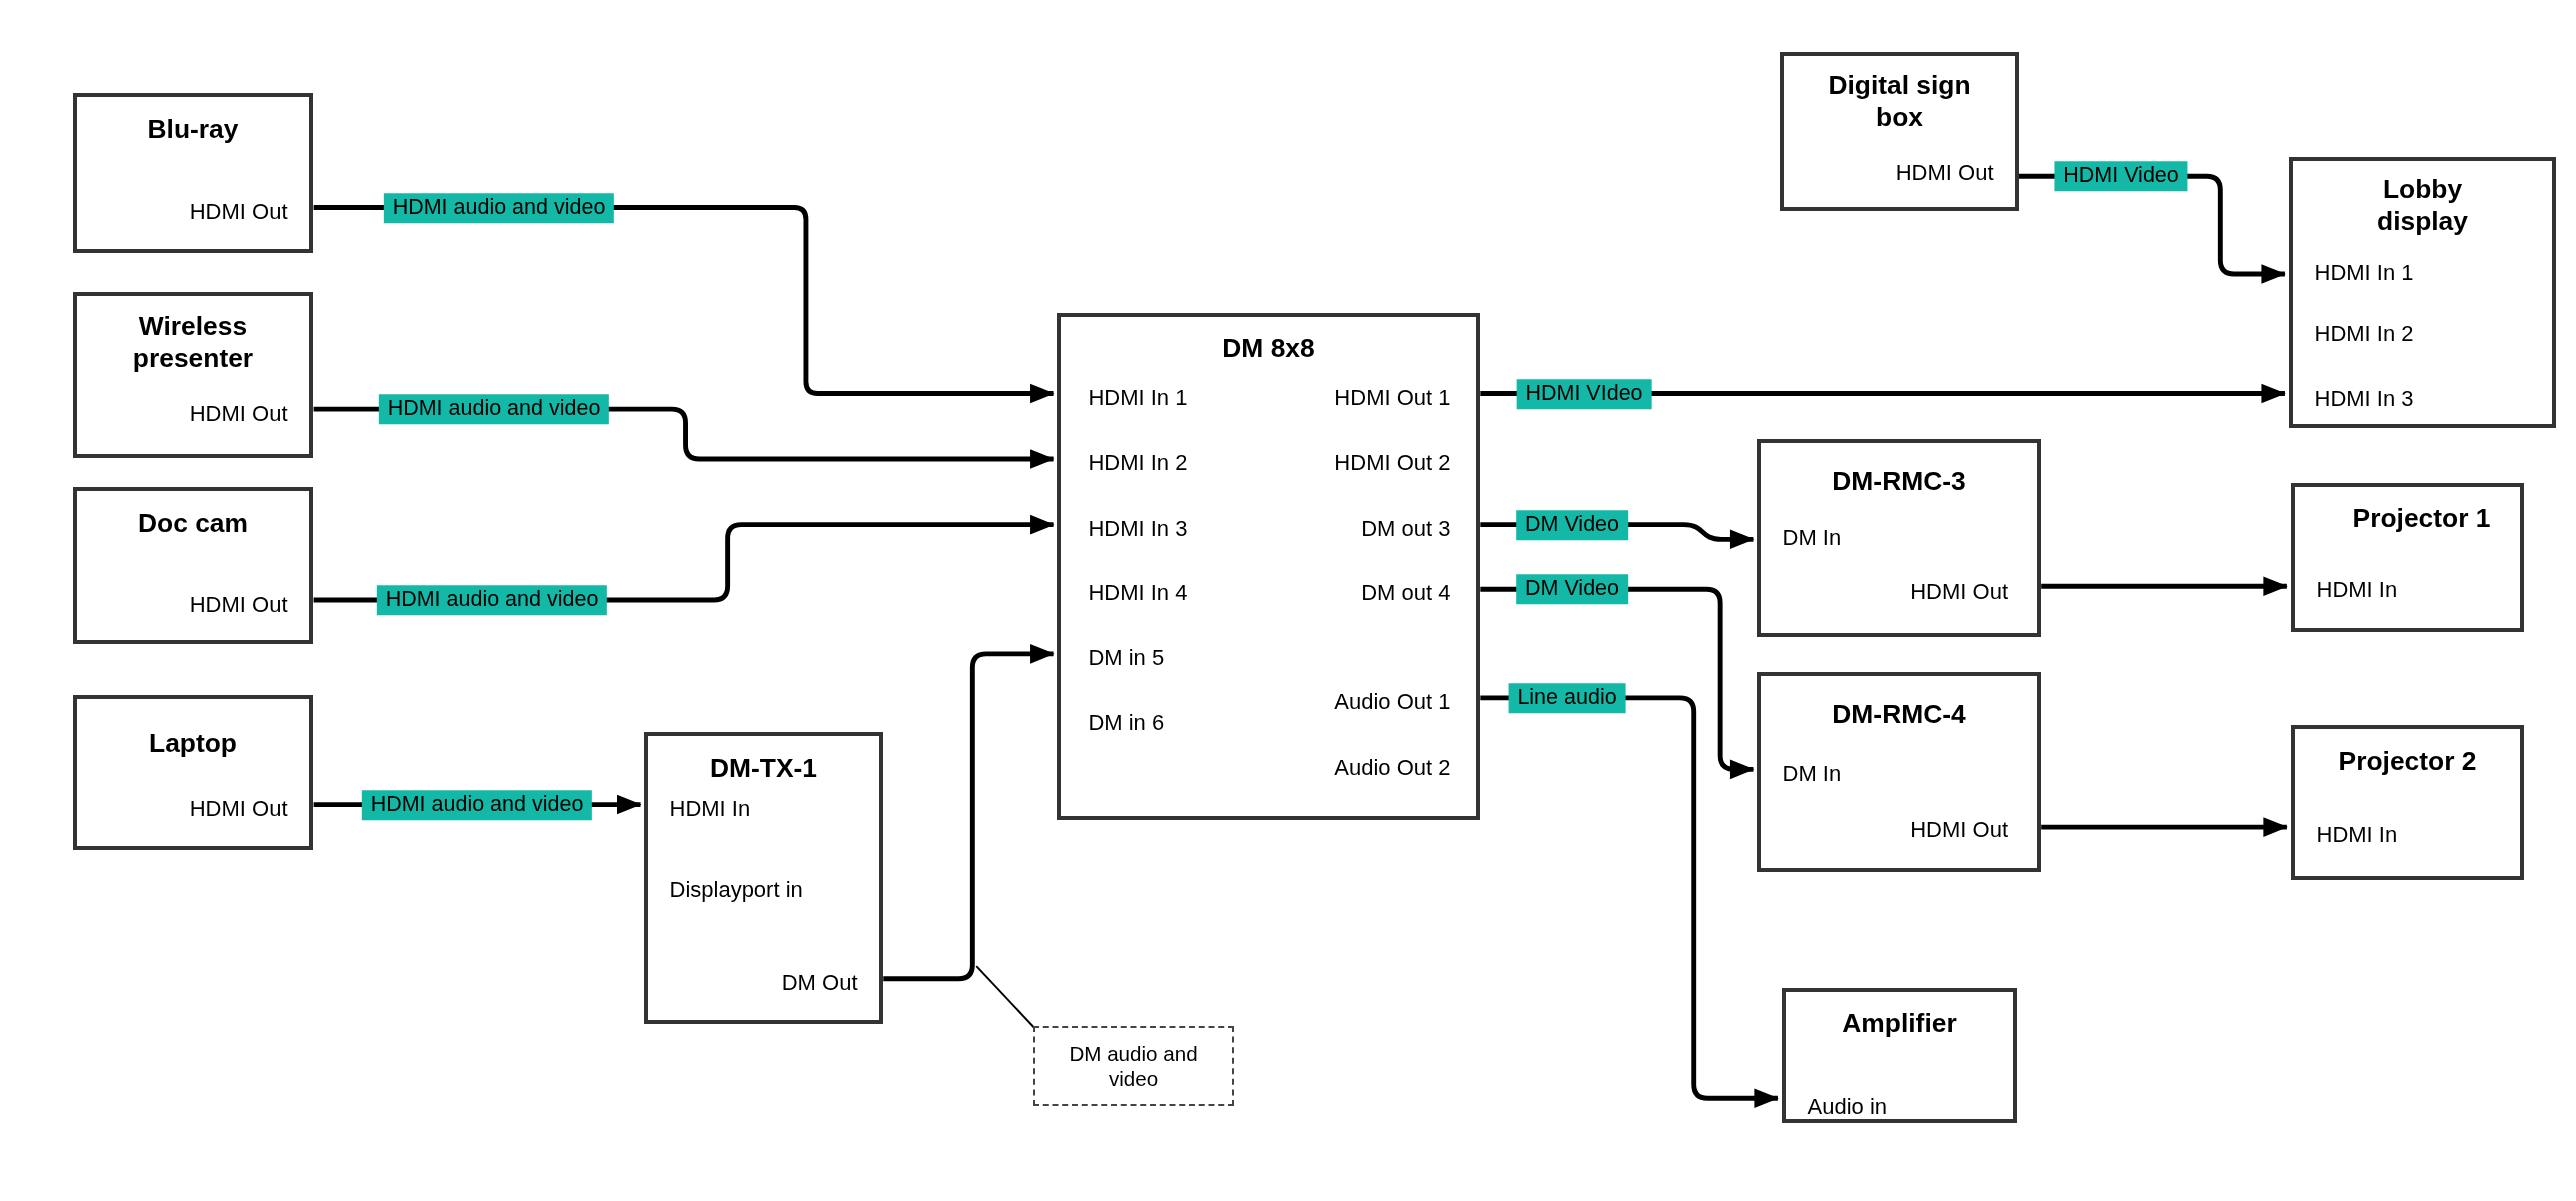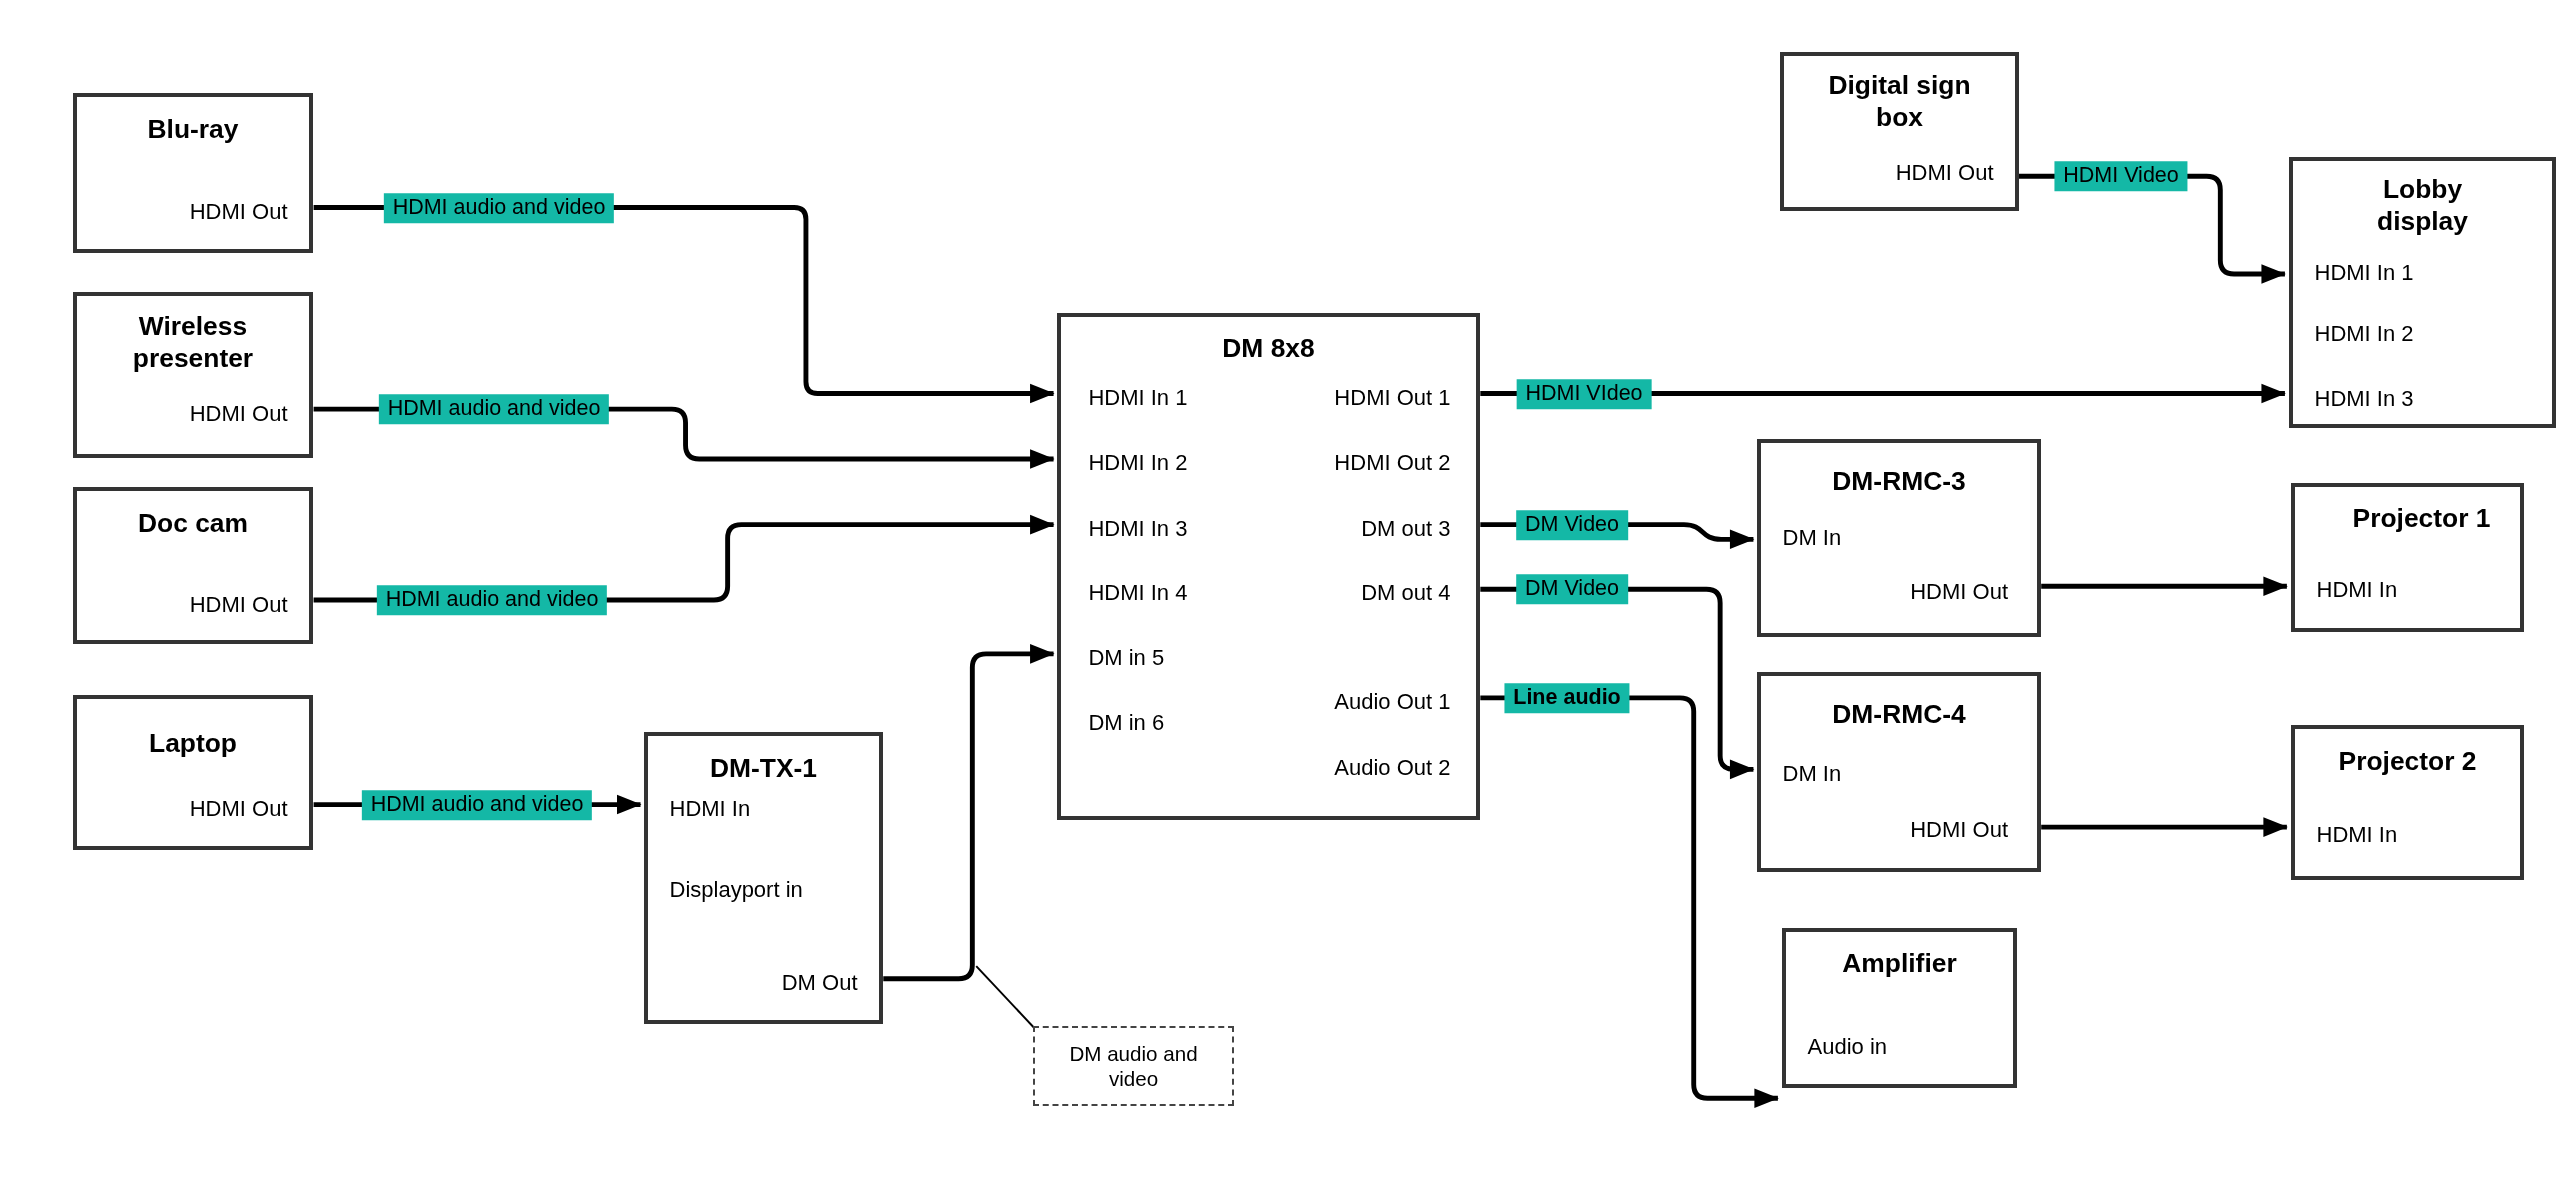--- a/index.html
+++ b/index.html
@@ -119,32 +119,32 @@
     <div class="node-title" style="top:21.5px;">DM-RMC-4</div>
     <div class="port pl" style="top:84px;">DM In</div>
     <div class="port pr" style="right:29px;top:140px;">HDMI Out</div>
   </div>
 
   <div class="node" style="left:2291px;top:725px;width:233px;height:155px;">
     <div class="node-title" style="top:15.7px;">Projector 2</div>
     <div class="port pl" style="top:92px;">HDMI In</div>
   </div>
 
-  <div class="node" style="left:1782px;top:928px;width:235px;height:160px;">
+  <div class="node" style="left:1782px;top:988px;width:235px;height:135px;">
     <div class="node-title" style="top:14.7px;">Amplifier</div>
     <div class="port pl" style="top:101px;">Audio in</div>
   </div>
 
   <div class="wire-label" style="left:499px;top:208px;">HDMI audio and video</div>
   <div class="wire-label" style="left:494px;top:409px;">HDMI audio and video</div>
   <div class="wire-label" style="left:492px;top:600px;">HDMI audio and video</div>
   <div class="wire-label" style="left:477px;top:805px;">HDMI audio and video</div>
   <div class="wire-label" style="left:1584px;top:394px;">HDMI VIdeo</div>
   <div class="wire-label" style="left:1572px;top:525px;">DM Video</div>
   <div class="wire-label" style="left:1572px;top:589px;">DM Video</div>
-  <div class="wire-label" style="left:1567px;top:698px;font-weight:bold;">Line audio</div>
+  <div class="wire-label" style="left:1567px;top:698px;">Line audio</div>
   <div class="wire-label" style="left:2121px;top:176px;">HDMI Video</div>
 
   <div class="annotation" style="left:1033px;top:1026px;width:201px;height:80px;">DM audio and
 video</div>
 
 </div>
 
 
 </body></html>

